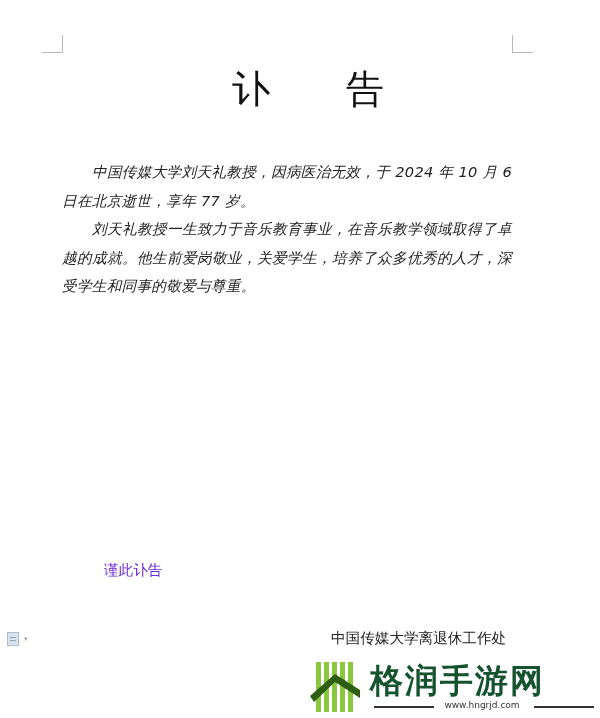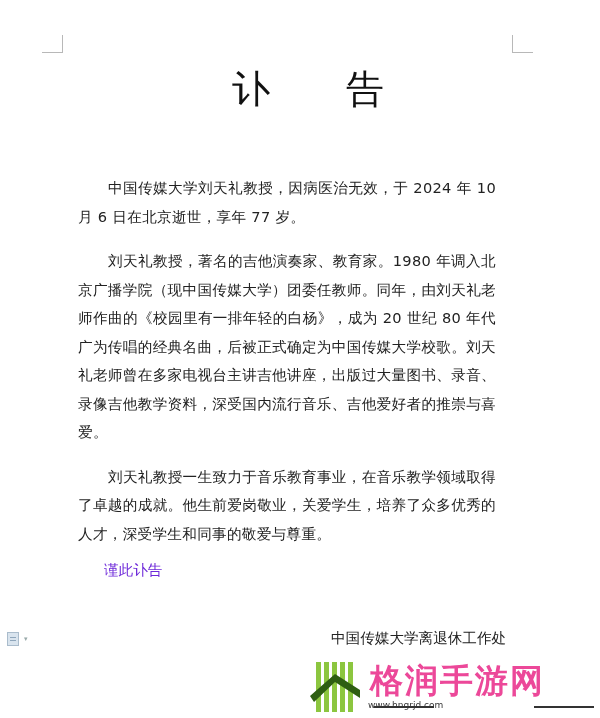--- a/index.html
+++ b/index.html
@@ -6,47 +6,46 @@
     body { width:600px; height:718px; position:relative; overflow:hidden;
            font-family:"DejaVu Sans","Liberation Sans",sans-serif; color:#1a1a1a; }
     .corner { position:absolute; width:20px; height:17px; }
     .corner.tl { left:42px; top:35px; border-right:1px solid #b8b8b8; border-bottom:1px solid #b8b8b8; }
     .corner.tr { left:512px; top:35px; border-left:1px solid #b8b8b8; border-bottom:1px solid #b8b8b8; }
     .title { position:absolute; top:64px; left:0; width:600px; text-align:center;
              font-family:"DejaVu Serif","Liberation Serif",serif; font-size:38px; letter-spacing:0; color:#111;margin-left:8px; }
     .title span { display:inline-block; }
     .title .gap { width:76px; }
     .body { position:absolute; left:62px; top:158px; width:450px; font-size:14.6px; line-height:28.5px; color:#222; }
-    .p { margin:16px; text-indent:30px; text-align:justify; text-align-last:left; letter-spacing:0.3px; }
+    .p { margin:0; text-indent:30px; text-align:justify; text-align-last:left; letter-spacing:0.3px;font-style:italic; }
     .closing { position:absolute; left:104px; top:561px; font-size:14.6px; color:#6d28d9; }
     .icon-doc { position:absolute; left:7px; top:632px; width:10px; height:12px; background:#d9e4ee; border:1px solid #aabccc; }
     .icon-doc::after { content:""; position:absolute; left:2px; top:4px; width:6px; height:1px; background:#8fa6bb; box-shadow:0 3px 0 #8fa6bb; }
     .icon-caret { position:absolute; left:24px; top:635px; font-size:7px; color:#9aa; }
     .signature { position:absolute; left:331px; top:629px; font-size:14.6px; color:#222; }
     .logo { position:absolute; left:308px; top:656px; width:292px; height:62px; }
     .logo-mark { position:absolute; left:2px; top:4px; width:50px; height:54px; }
-    .logo-name { position:absolute; left:62px; top:3px; font-size:33px; font-weight:bold; color:#ec4899; letter-spacing:2px; white-space:nowrap; }
-    .logo-url { position:absolute; left:60px; top:44px; width:228px; font-size:9px; color:#333; text-align:left; }
+    .logo-name { position:absolute; left:62px; top:3px; font-size:33px; font-weight:bold; color:#14532d; letter-spacing:2px; white-space:nowrap; }
+    .logo-url { position:absolute; left:60px; top:44px; width:228px; font-size:9px; color:#333; text-align:center; }
     .logo-url::before, .logo-url::after { content:""; position:absolute; top:6px; height:2px; background:#333; width:60px; }
     .logo-url::before { left:6px; }
     .logo-url::after { right:2px; }
   </style>
 </head>
 <body>
 
 <div class="corner tl"></div>
 <div class="corner tr"></div>
 
 <div class="title">
   <span>讣</span><span class="gap"></span><span>告</span>
 </div>
 
 <div class="body">
   <p class="p">中国传媒大学刘天礼教授，因病医治无效，于 2024 年 10 月 6 日在北京逝世，享年 77 岁。</p>
-  <p class="p">刘天礼教授，著名的吉他演奏家、教育家。1980 年调入北京广播学院（现中国传媒大学）团委任教师。同年，由刘天礼老师作曲的《校园里有一排年轻的白杨》，成为 20 世纪 80 年代广为传唱的经典名曲，后被正式确定为中国传媒大学校歌。刘天礼老师曾在多家电视台主讲吉他讲座，出版过大量图书、录音、录像吉他教学资料，深受国内流行音乐、吉他爱好者的推崇与喜爱。</p>
   <p class="p">刘天礼教授一生致力于音乐教育事业，在音乐教学领域取得了卓越的成就。他生前爱岗敬业，关爱学生，培养了众多优秀的人才，深受学生和同事的敬爱与尊重。</p>
 </div>
 
 <div class="closing">谨此讣告</div>
 
 <div class="icon-doc"></div>
 <div class="icon-caret">▾</div>
 
 <div class="signature">中国传媒大学离退休工作处</div>
 

